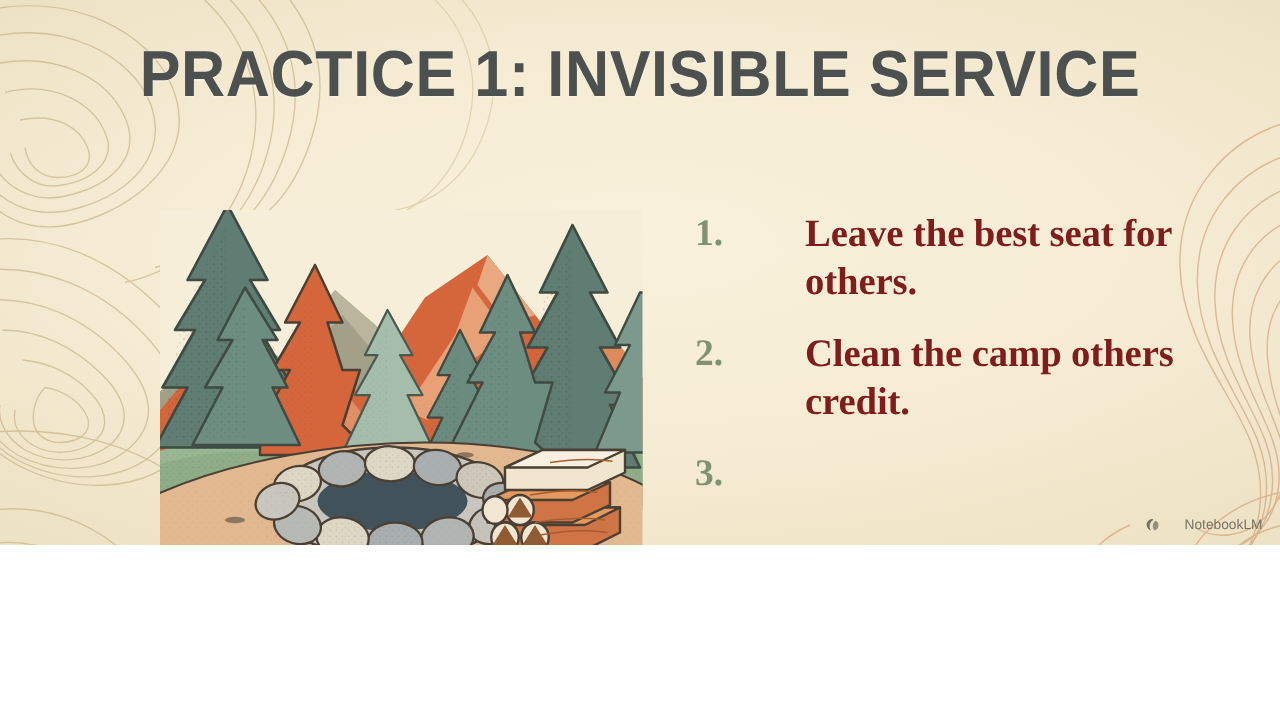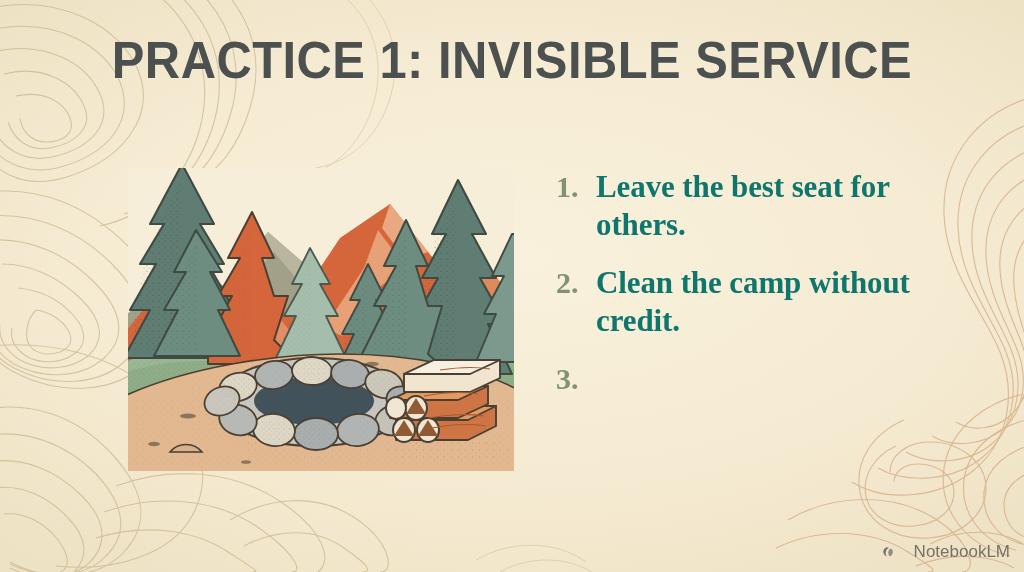--- a/index.html
+++ b/index.html
@@ -3,21 +3,21 @@
 <meta charset="utf-8">
 <style>
   html, body {
     margin: 0;
     padding: 0;
     background: #ffffff;
   }
   #slide {
     position: relative;
     width: 1024px;
-    height: 572px;
+    height: 436px;
     overflow: hidden;
     background: #f7eed6;
     font-family: "Liberation Sans", sans-serif;
   }
 
   
   .bg-base {
     position: absolute;
     inset: 0;
     background:
@@ -81,39 +81,40 @@
     flex: 0 0 auto;
     width: 40px;
     color: #7f9271;
     font-family: "Liberation Serif", serif;
     font-weight: 700;
     font-size: 30px;
     line-height: 38px;
   }
   .li-text {
     flex: 1 1 auto;
-    color: #0f766e;
+    color: #7f1d1d;
     font-family: "Liberation Serif", serif;
     font-weight: 700;
     font-size: 31px;
     line-height: 38px;
     letter-spacing: -0.1px;
+    margin-left: 48px;
   }
 
   
   .watermark {
     position: absolute;
     right: 14px;
     bottom: 10px;
     display: flex;
     align-items: center;
     gap: 20px;
     color: #5d5a52;
     opacity: 0.82;
-    font-size: 17px;
+    font-size: 11px;
     font-family: "Liberation Sans", sans-serif;
   }
   .watermark svg { display: block; }
 </style>
 </head>
 <body>
 
 <div id="slide">
 
   <div class="bg-base"></div>
@@ -315,21 +316,21 @@
     </svg>
   </div>
 
   <div class="list">
     <div class="li">
       <div class="li-num">1.</div>
       <div class="li-text">Leave the best seat for others.</div>
     </div>
     <div class="li">
       <div class="li-num">2.</div>
-      <div class="li-text">Clean the camp without credit.</div>
+      <div class="li-text">Clean the camp others credit.</div>
     </div>
     <div class="li">
       <div class="li-num">3.</div>
     </div>
   </div>
 
   <div class="watermark">
     <span>
       <svg width="12" height="12" viewBox="0 0 12 12">
         <path d="M6 1.2 C 3.4 1.2 1.3 3.2 1.3 5.8 C 1.3 8.1 2.9 10 5 10.5 C 4.2 9.6 3.7 8.3 3.7 6.9 C 3.7 4.6 4.9 2.7 6.6 1.9 C 6.4 1.4 6.2 1.2 6 1.2 Z" fill="#5d5a52"></path>

